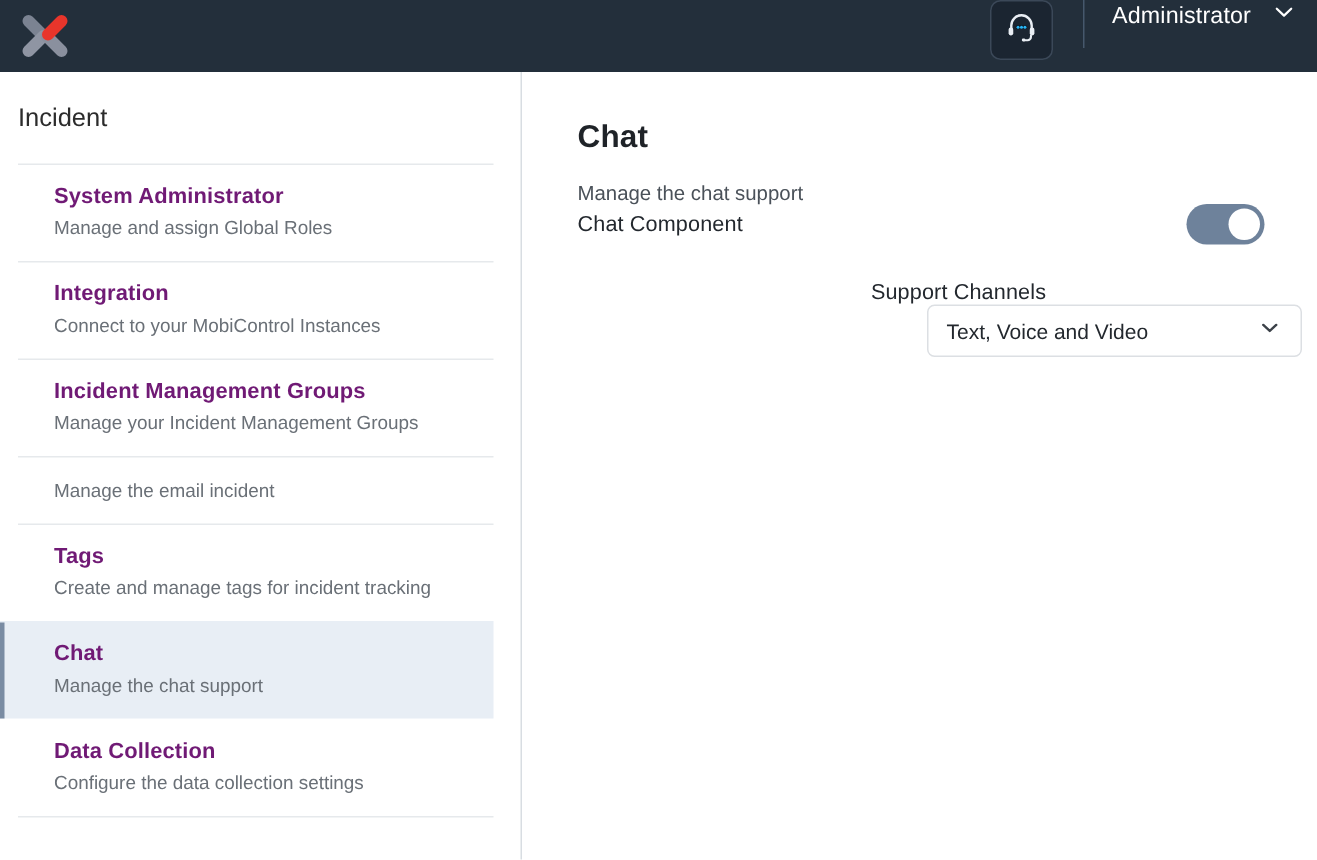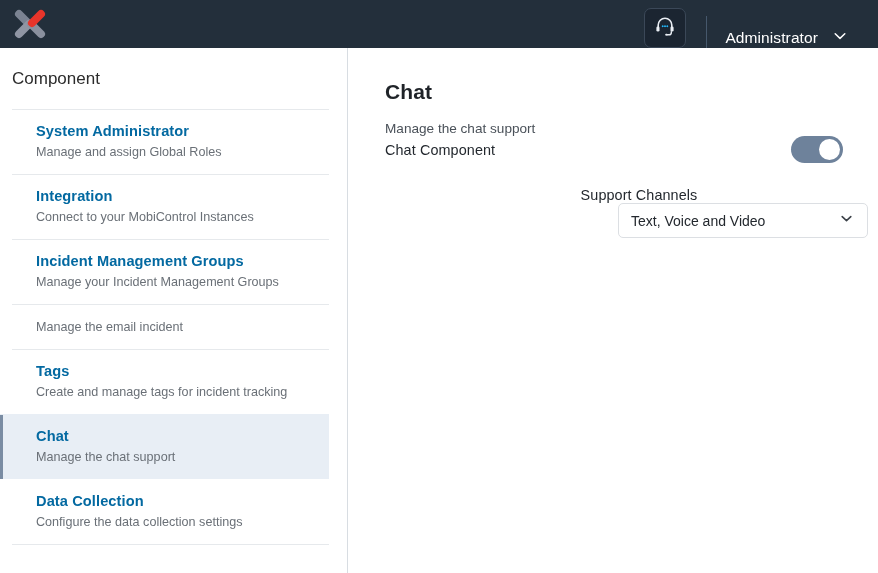--- a/index.html
+++ b/index.html
@@ -26,23 +26,23 @@
     height: 48px;
     margin-left: 6px;
     position: relative;
     flex: 0 0 auto;
   }
   .logo svg { display: block; }
 
   .topbar-right {
     margin-left: auto;
     display: flex;
-    align-items: flex-end;
+    align-items: flex-start;
     height: 48px;
-    padding-right: 30px;
+    padding-right: 14px;
   }
   .headset-btn {
     width: 42px;
     height: 40px;
     border-radius: 7px;
     background: #1b2531;
     border: 1px solid #3b4858;
     display: flex;
     align-items: center;
     justify-content: center;
@@ -115,21 +115,21 @@
     content: "";
     position: absolute;
     left: 0; top: 0; bottom: 0;
     width: 3px;
     background: #7a8ca3;
   }
   .settings-item.selected + .settings-item { border-top-color: transparent; }
   .item-title {
     font-size: 14.6px;
     font-weight: bold;
-    color: #0369a1;
+    color: #701a75;
     line-height: 20px;
     letter-spacing: .1px;
   }
   .item-desc {
     font-size: 12.6px;
     color: #6a7077;
     line-height: 19px;
     margin-top: 2px;
   }
 
@@ -255,21 +255,21 @@
         </svg>
       </span>
     </div>
 
   </div>
 </div>
 
 <div class="body-area">
 
   <div class="sidebar">
-    <div class="sidebar-title">Component</div>
+    <div class="sidebar-title">Incident</div>
 
     <div class="settings-list">
 
       <div class="settings-item">
         <div class="item-title">System Administrator</div>
         <div class="item-desc">Manage and assign Global Roles</div>
       </div>
 
       <div class="settings-item">
         <div class="item-title">Integration</div>

